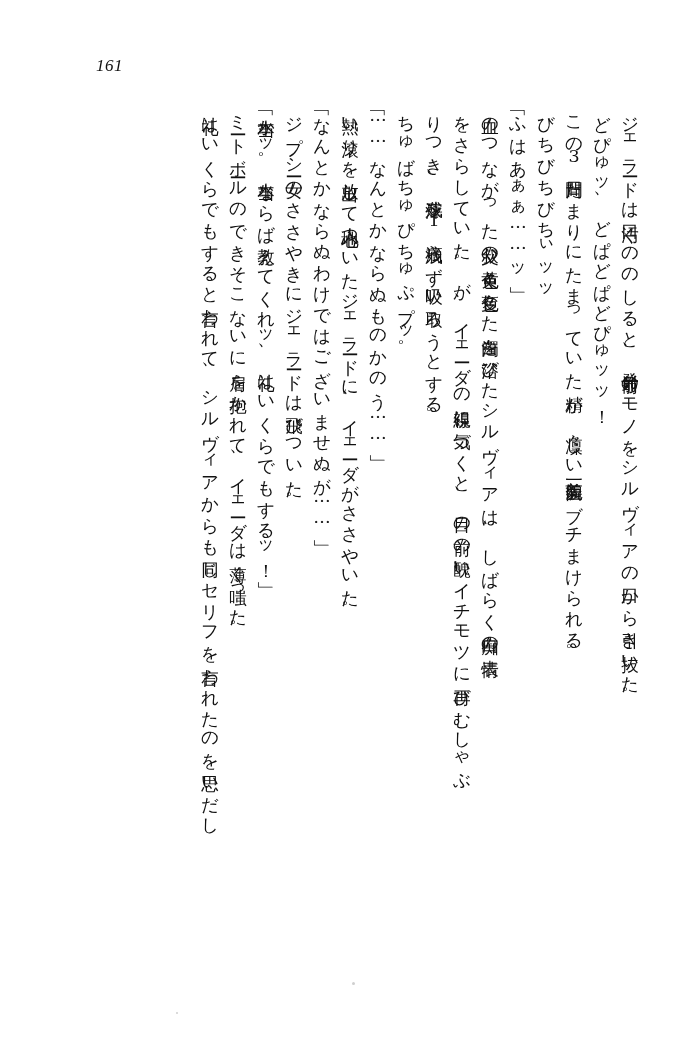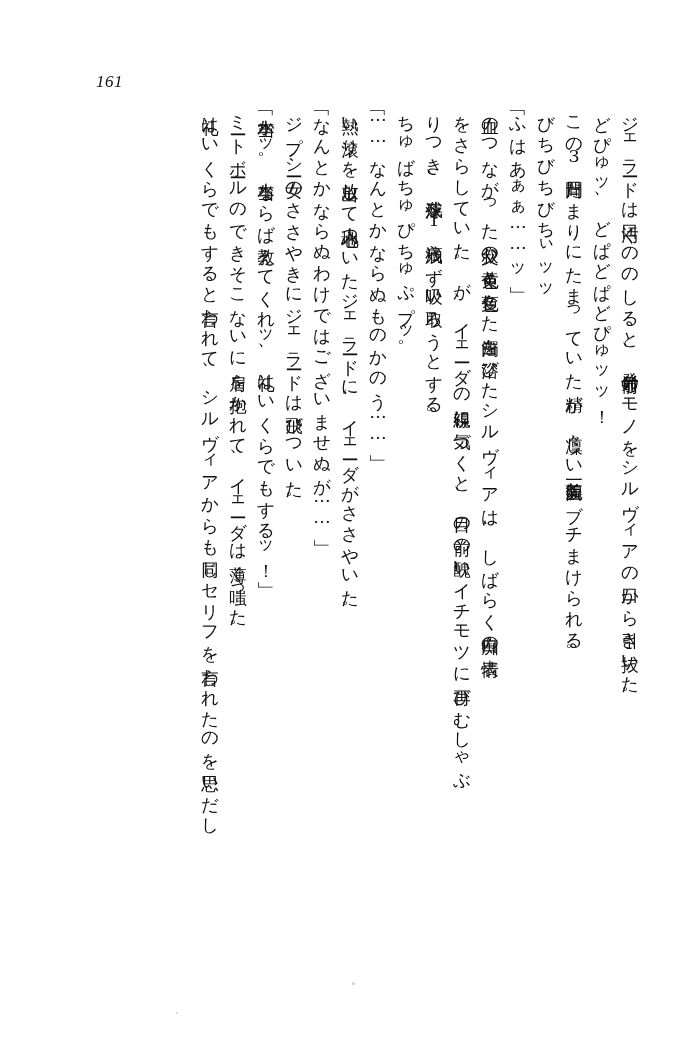--- a/index.html
+++ b/index.html
@@ -19,21 +19,21 @@
     position: relative;
     width: 700px;
     height: 1050px;
     background: #ffffff;
   }
 
   
   #page-number {
     position: absolute;
     left: 96px;
-    top: 72px;
+    top: 56px;
     font-family: "Liberation Serif", serif;
     font-style: italic;
     font-size: 17px;
     letter-spacing: 0.5px;
     color: #111111;
   }
 
   
   #text-block {
     position: absolute;

